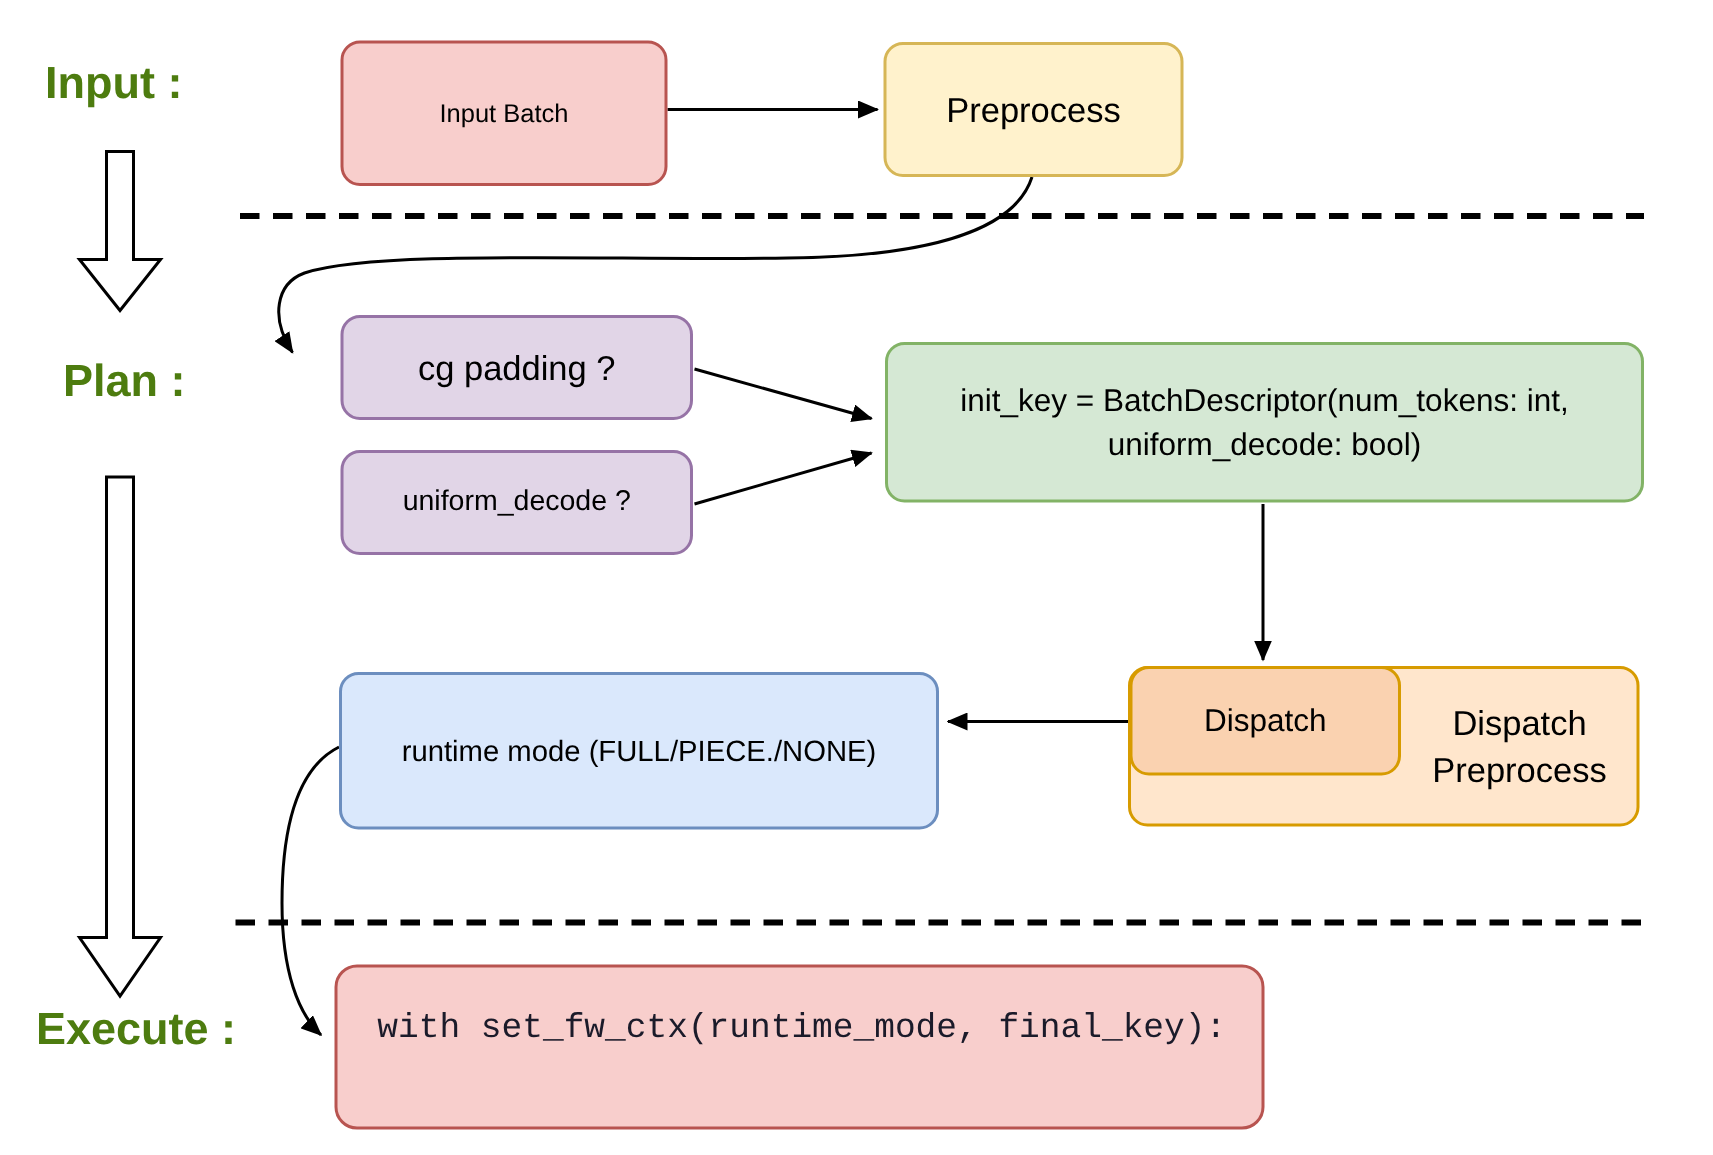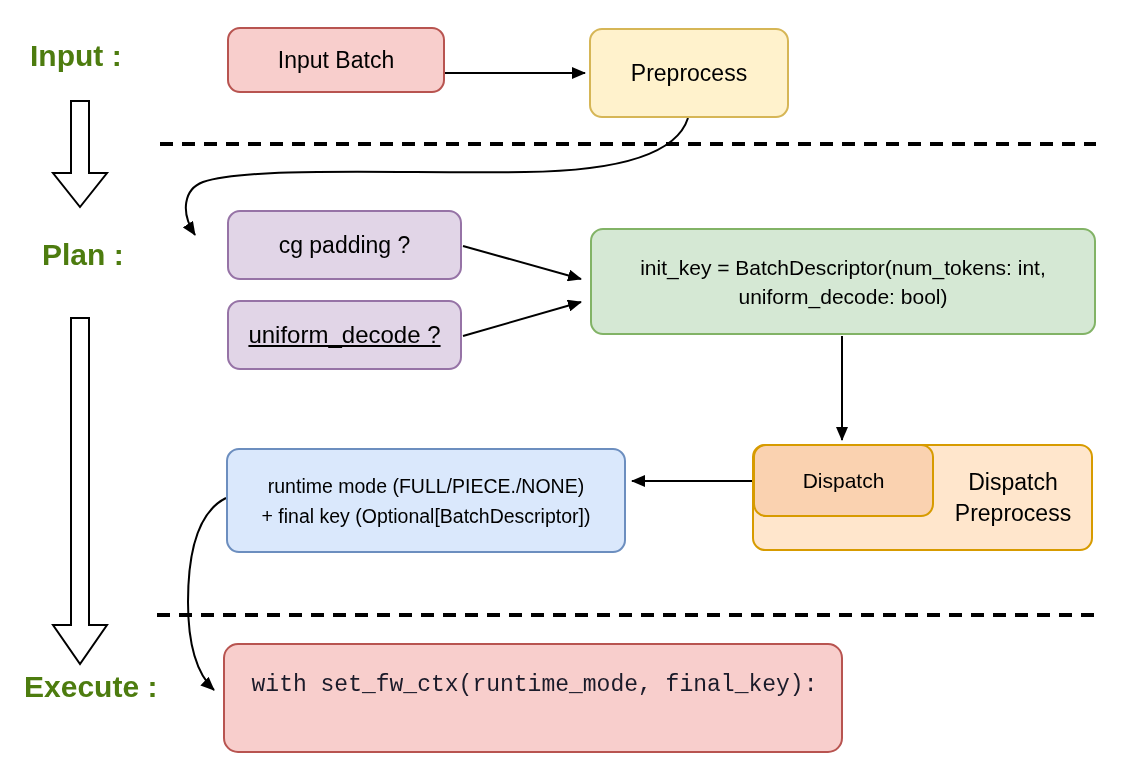--- a/index.html
+++ b/index.html
@@ -13,24 +13,24 @@
     color:#4d7c0f;white-space:nowrap;
   }
   #label-input{left:30px;top:39px;}
   #label-plan{left:42px;top:238px;}
   #label-execute{left:24px;top:670px;}
   .node{
     position:absolute;box-sizing:border-box;border:2px solid #000;border-radius:13px;
     display:flex;flex-direction:column;align-items:center;justify-content:center;
     text-align:center;white-space:nowrap;
   }
-  #node-input-batch{left:227px;top:27px;width:218px;height:66px;font-size:23px;}
+  #node-input-batch{left:227px;top:27px;width:218px;height:97px;font-size:17px;}
   #node-preprocess{left:589px;top:28px;width:200px;height:90px;font-size:23px;}
   #node-cg-padding{left:227px;top:210px;width:235px;height:70px;font-size:23px;}
-  #node-uniform-decode{left:227px;top:300px;width:235px;height:70px;font-size:24px;text-decoration:underline;}
+  #node-uniform-decode{left:227px;top:300px;width:235px;height:70px;font-size:19px;}
   #node-init-key{left:590px;top:228px;width:506px;height:107px;font-size:21px;line-height:29px;}
   #node-runtime-mode{left:226px;top:448px;width:400px;height:105px;font-size:19.5px;line-height:30px;}
   #node-cudagraph{left:752px;top:444px;width:341px;height:107px;}
   #node-dispatch{left:753px;top:444px;width:181px;height:73px;font-size:21px;z-index:2;}
   .cudagraph-text{
     position:absolute;left:181px;top:0;width:156px;height:103px;
     display:flex;flex-direction:column;align-items:center;justify-content:center;
     font-size:23px;line-height:31px;text-align:center;
   }
   #node-execute-code{
@@ -101,20 +101,19 @@
       <div>Preprocess</div>
     </div>
   </div>
 
   <div class="node" id="node-dispatch" style="background-color: rgb(250, 210, 176); border-color: rgb(215, 155, 0); text-align: center;">
     <span>Dispatch</span>
   </div>
 
   <div class="node" id="node-runtime-mode" style="background-color: rgb(218, 232, 252); border-color: rgb(108, 142, 191);">
     <div>runtime mode (FULL/PIECE./NONE)</div>
-    <div>+ final key (Optional[BatchDescriptor])</div>
   </div>
 
   <div class="node" id="node-execute-code" style="background-color: rgb(248, 206, 204); border-color: rgb(184, 84, 80);">
     <div class="code-line">with set_fw_ctx(runtime_mode, final_key):</div>
   </div>
 
 </div>
 
 </body></html>

